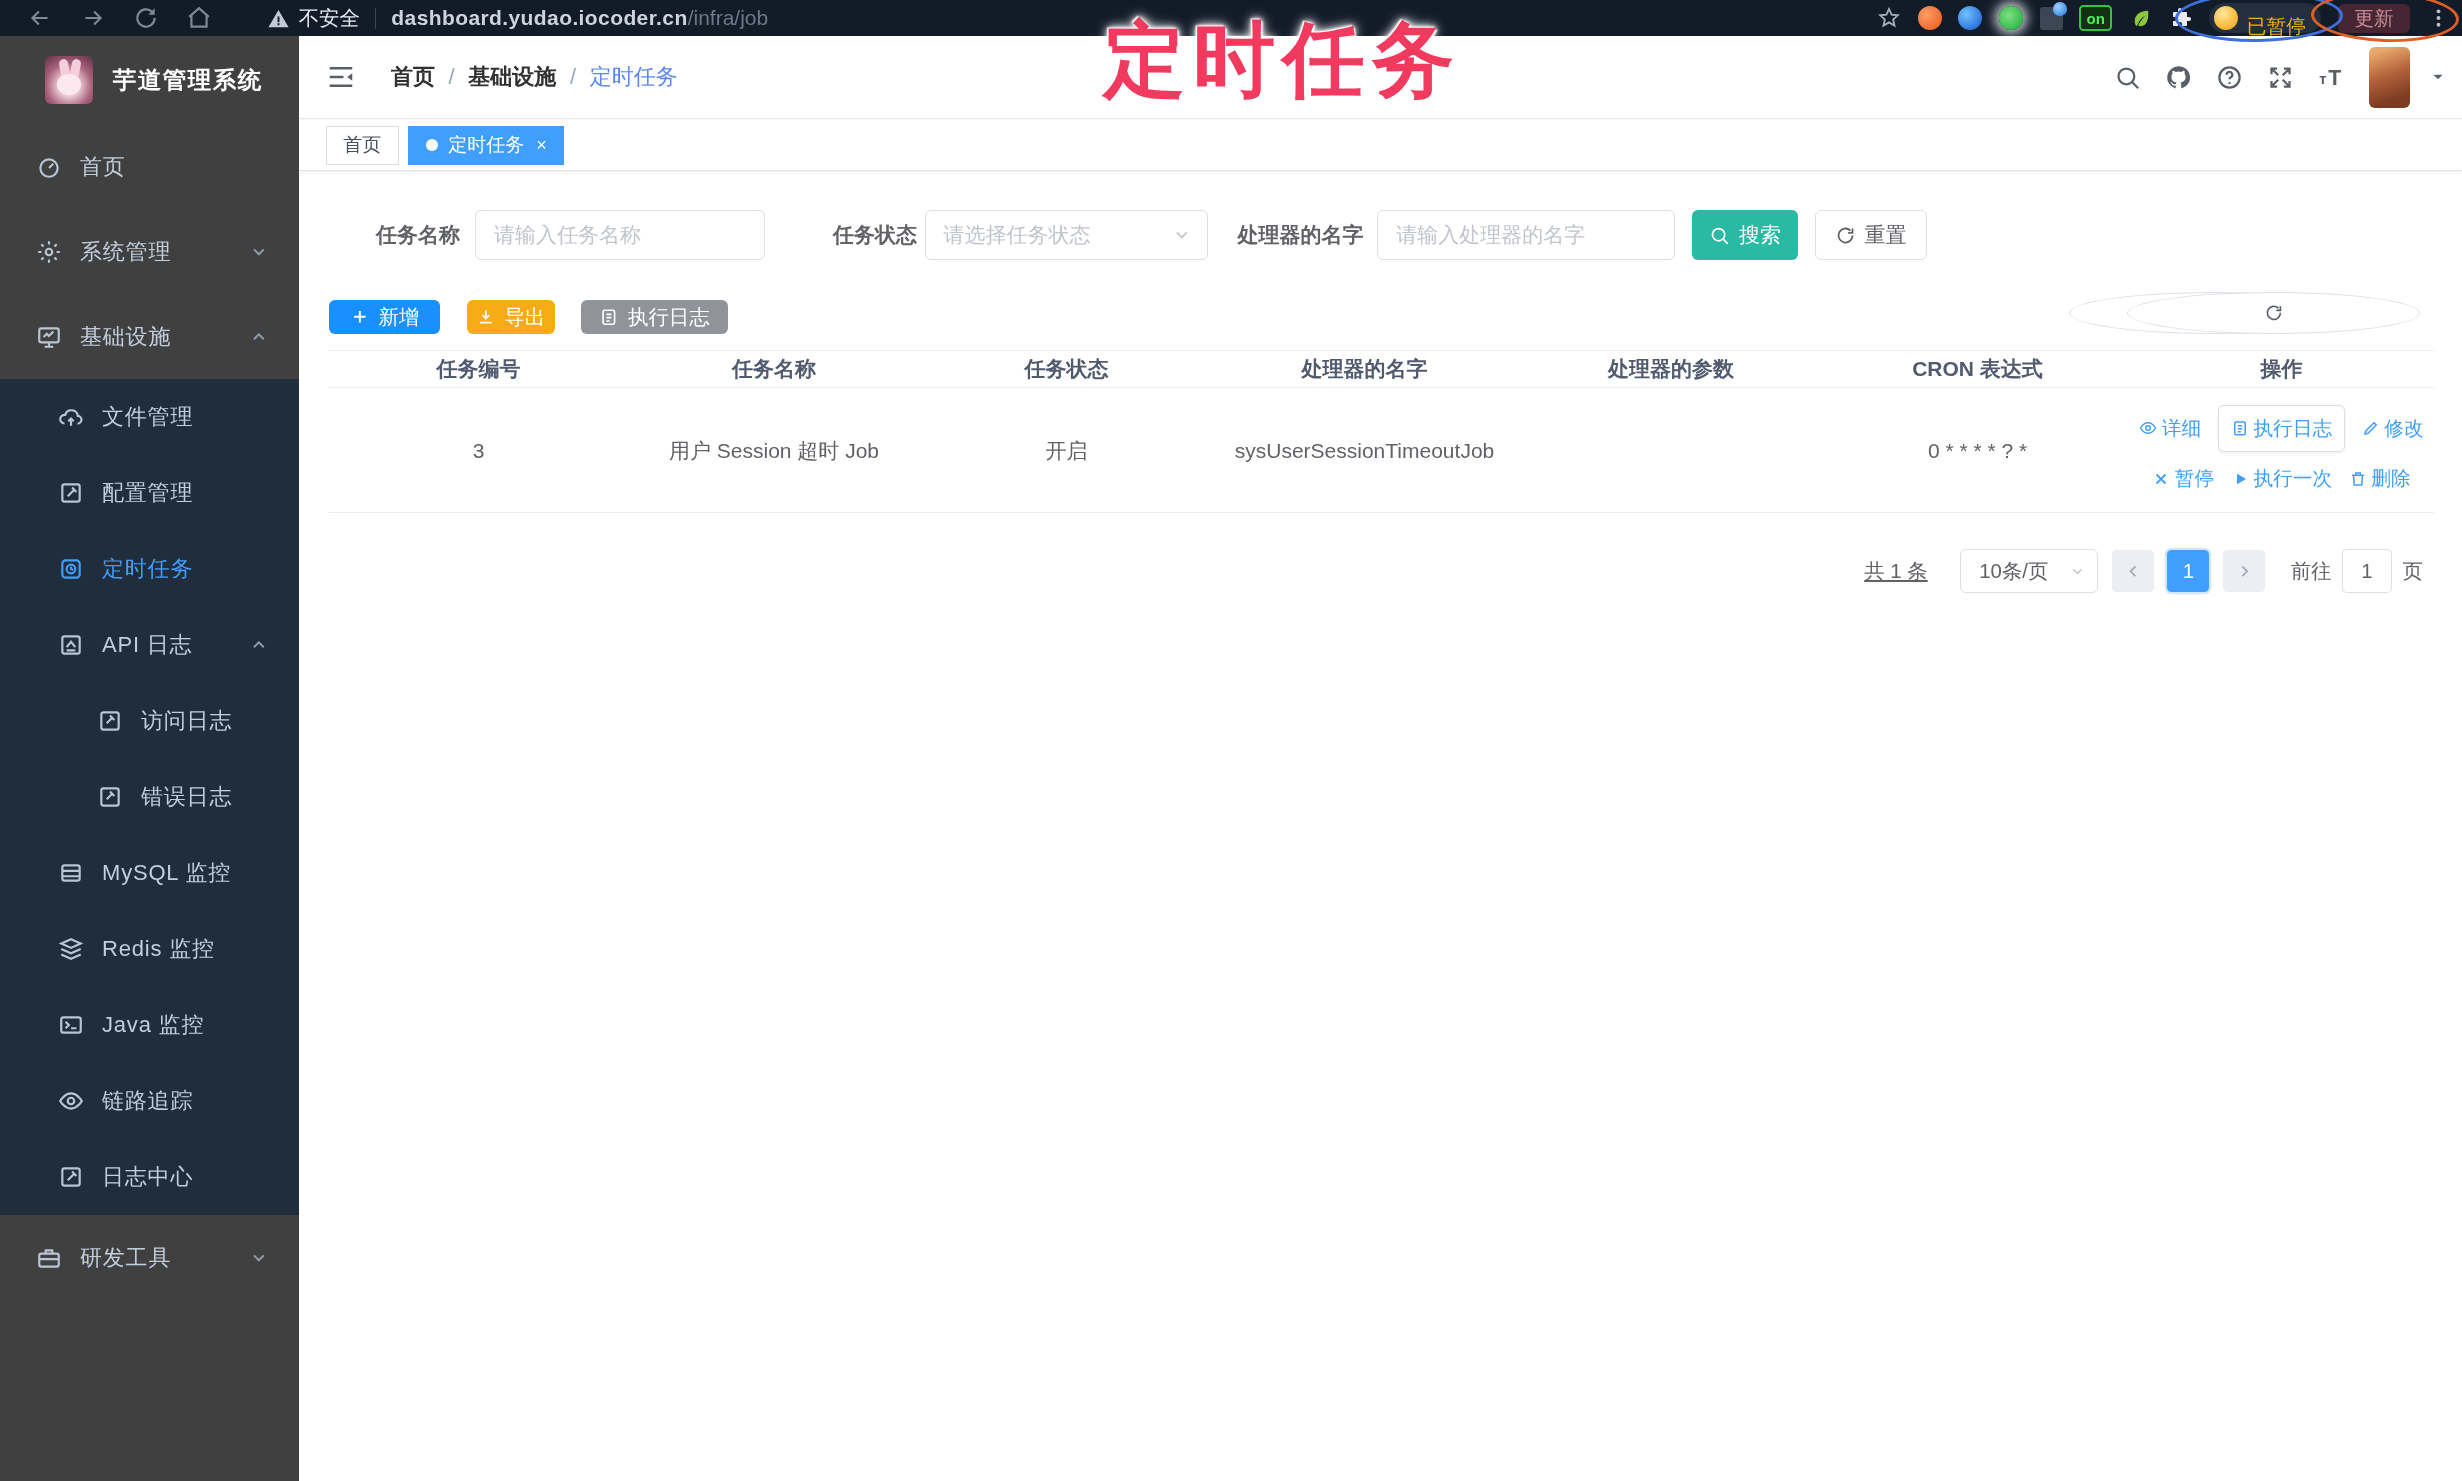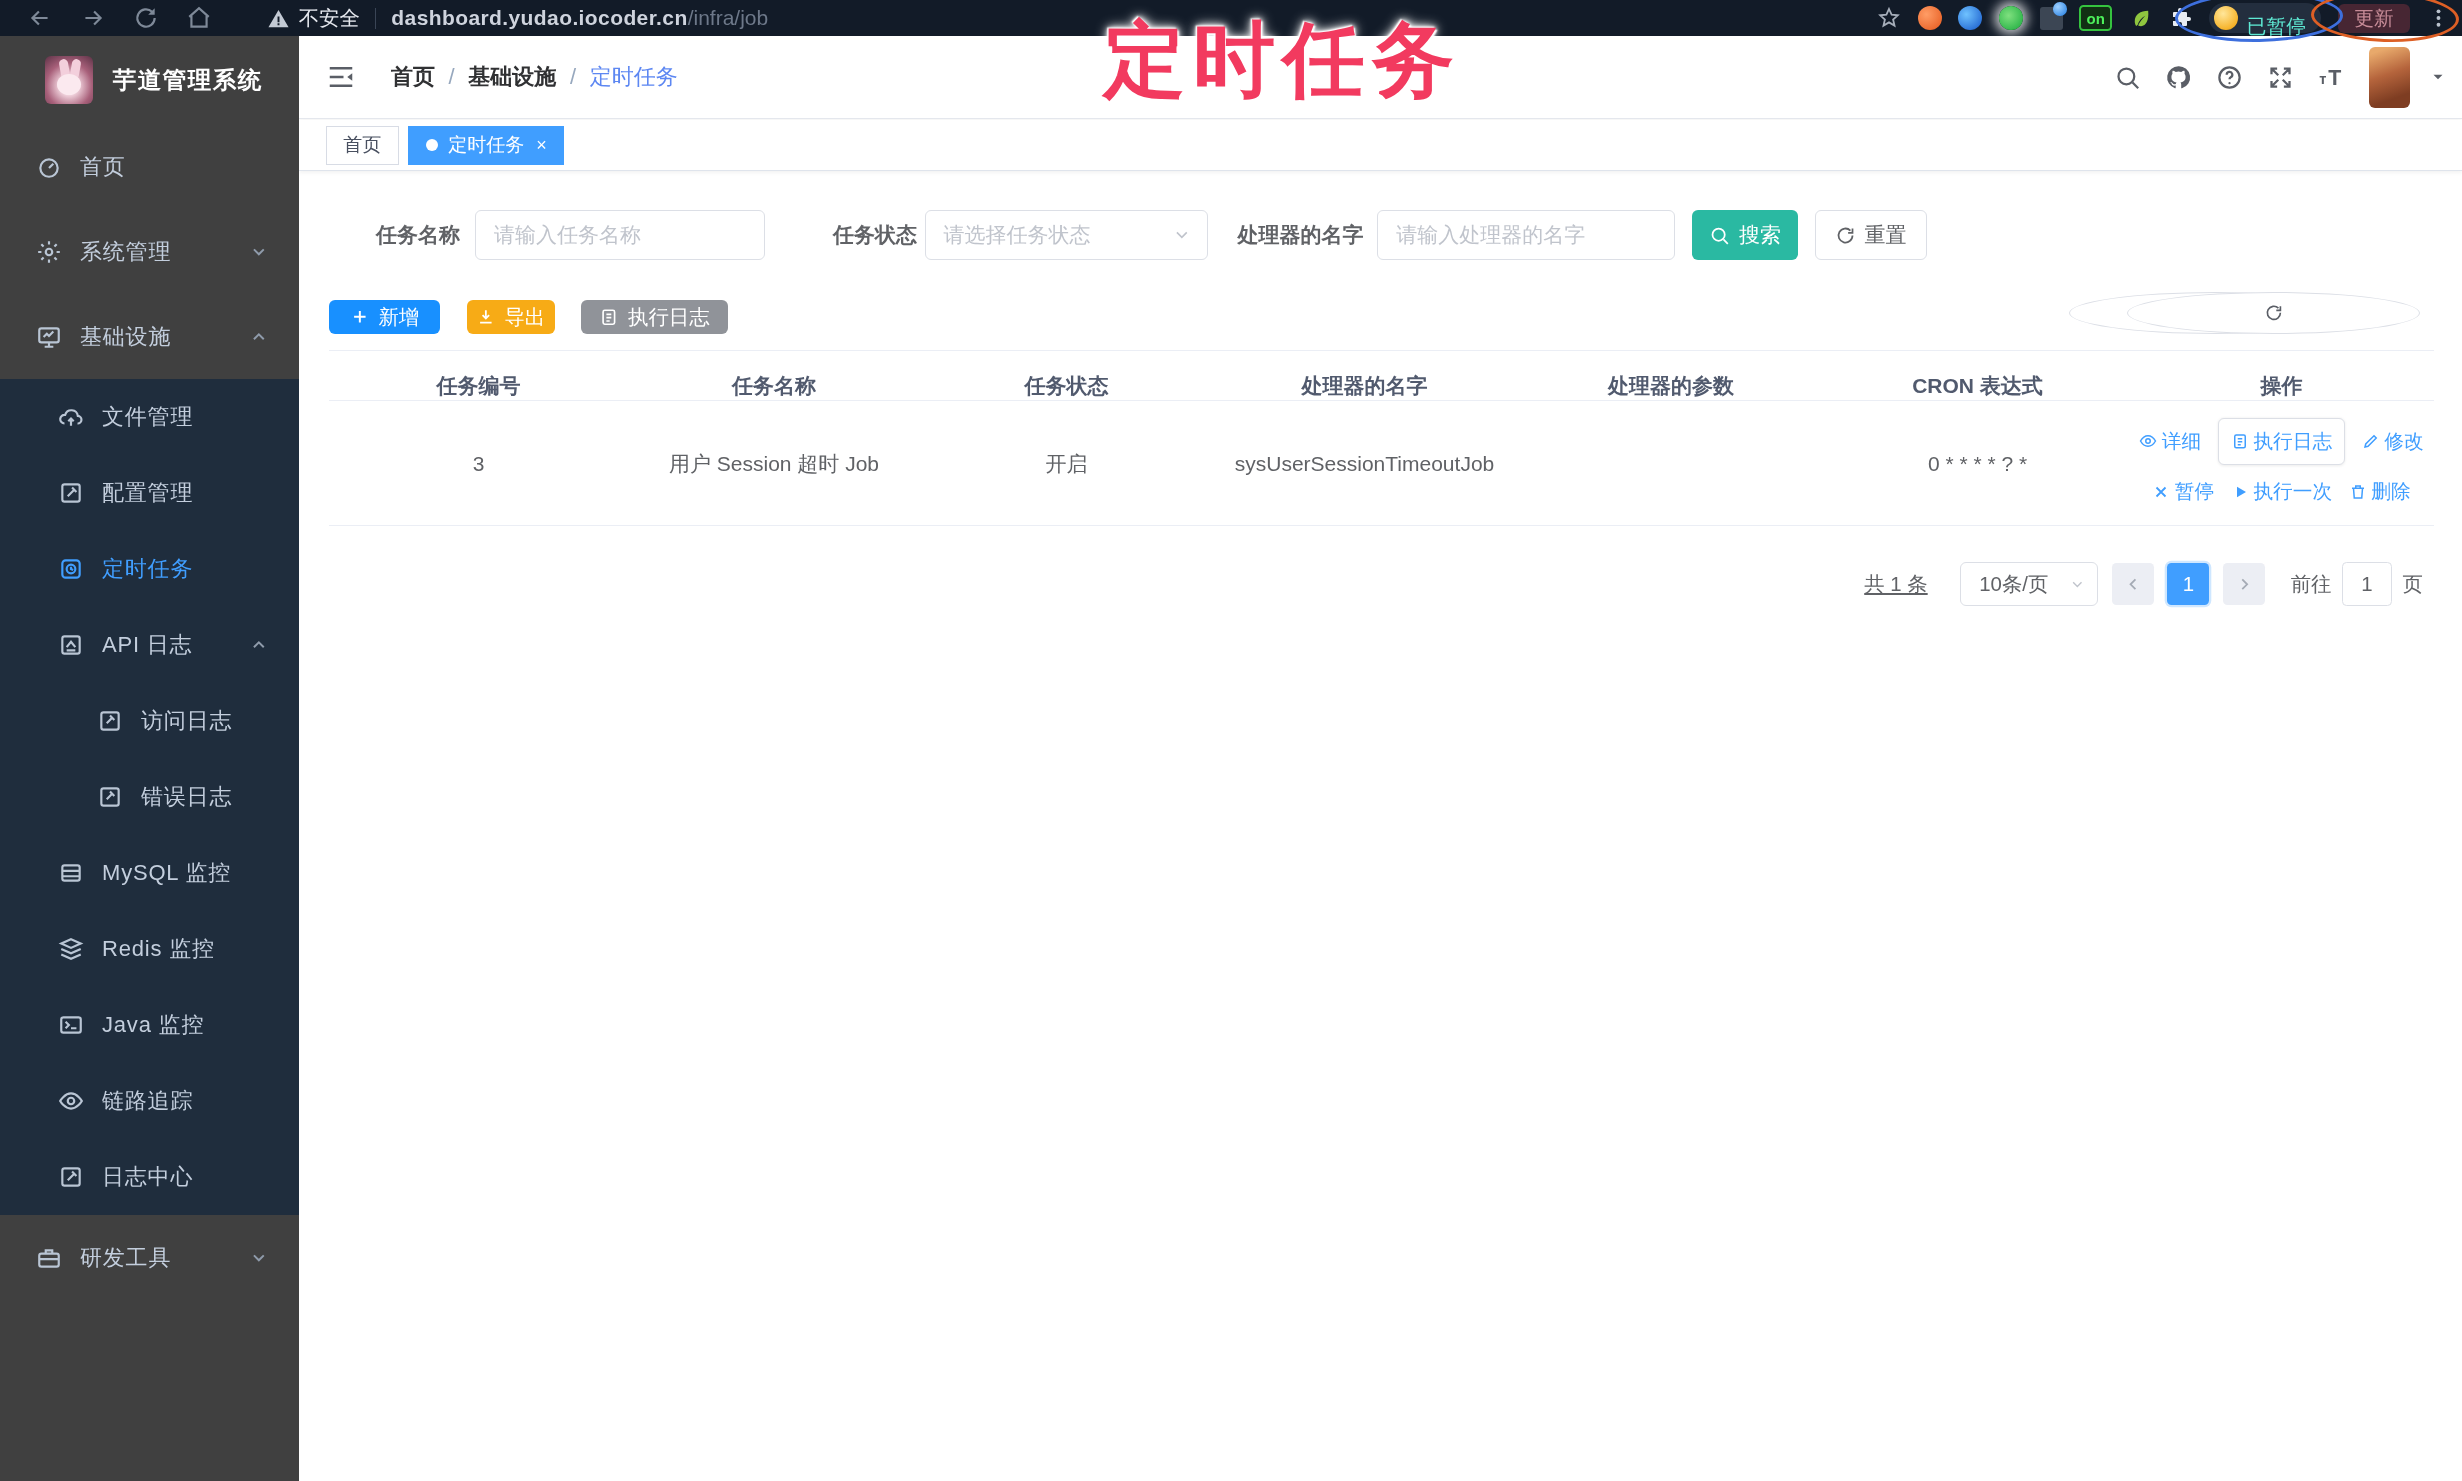--- a/index.html
+++ b/index.html
@@ -30,21 +30,21 @@
     background:radial-gradient(circle at 35% 35%,#9fd1ff,#1e7ae0); border-radius:50%; }
   .on-badge { min-width:33px; height:26px; background:#123014; border:2.3px solid #35c33f;
     border-radius:4.5px; color:#4df05a; font-size:15px; font-weight:700;
     display:flex; align-items:center; justify-content:center; }
   .leaf-ic { width:23px; height:23px; color:#8fc63f; }
   .puzzle-ic { width:24px; height:24px; color:#e8ecf2; }
   .profile-chip { height:30px; background:#232e3e; border-radius:15px; display:flex;
     align-items:center; padding:0 15px 0 4.5px; gap:9px; }
   .emoji-face { width:24px; height:24px; border-radius:50%;
     background:radial-gradient(circle at 38% 32%,#ffe69a,#f6b42c 70%,#d88f10); position:relative; }
-  .paused-label { font-size:19.7px; color:#5eead4;margin-top:16px; }
+  .paused-label { font-size:19.7px; color:#eab308;margin-top:16px; }
   .update-pill { height:29px; background:#472633; border-radius:6px; padding:0 16.7px;
     display:flex; align-items:center; }
   .update-label { font-size:19.7px; color:#c58a96; }
   .dots-ic { width:23px; height:26px; color:#b9c1cc; }
   .ellipse { position:absolute; border-radius:50%; z-index:40; pointer-events:none; }
   .ellipse.blue { left:2175px; top:-7.6px; width:168px; height:50px; border:3.8px solid #3d6fdd; transform:rotate(-1deg); }
   .ellipse.orange { left:2311px; top:-7.6px; width:148px; height:50px; border:3.8px solid #dd5f25; transform:rotate(2deg); }
 
   
   .annotation-title { position:absolute; left:1063px; top:6px; width:439px; z-index:50;
@@ -126,21 +126,21 @@
   .btn-log { background:#909399; width:147px; }
   .circle-btn { position:absolute; width:42px; height:42px; border-radius:50%;
     border:0.8px solid #dcdfe6; display:flex; align-items:center; justify-content:center;
     color:#5a5e66; background:#fff; cursor:pointer; }
   .circle-btn .bic { width:19.7px; height:19.7px; }
   .circle-btn.c1 { right:71px; }
   .circle-btn.c2 { right:12px; }
 
   
   .table { margin-top:15px; width:2105px; }
-  .t-head { display:flex; height:51px; align-items:flex-end; border-top:0.8px solid #ebeef5;
+  .t-head { display:flex; height:38px; align-items:center; border-top:0.8px solid #ebeef5;
     border-bottom:0.8px solid #ebeef5; }
   .t-head span { font-size:21px; font-weight:700; color:#515a6e; text-align:center; }
   .t-row { display:flex; align-items:center; min-height:125px; border-bottom:0.8px solid #ebeef5; }
   .t-row .cell { font-size:21px; color:#606266; text-align:center; line-height:33px;
     word-break:break-all; padding:0 18px; }
   .c0{width:299px;} .c1{width:292px;} .c2{width:293px;} .c3{width:303px;}
   .c4{width:310px;} .c5{width:303px;} .c6{width:305px;}
   .ops { display:flex; flex-direction:column; gap:10.6px; align-items:center; }
   .ops-line { display:flex; align-items:center; gap:16.7px; }
   .op-link { display:flex; align-items:center; gap:4.5px; color:#409eff; font-size:19.7px; cursor:pointer; white-space:nowrap; }

